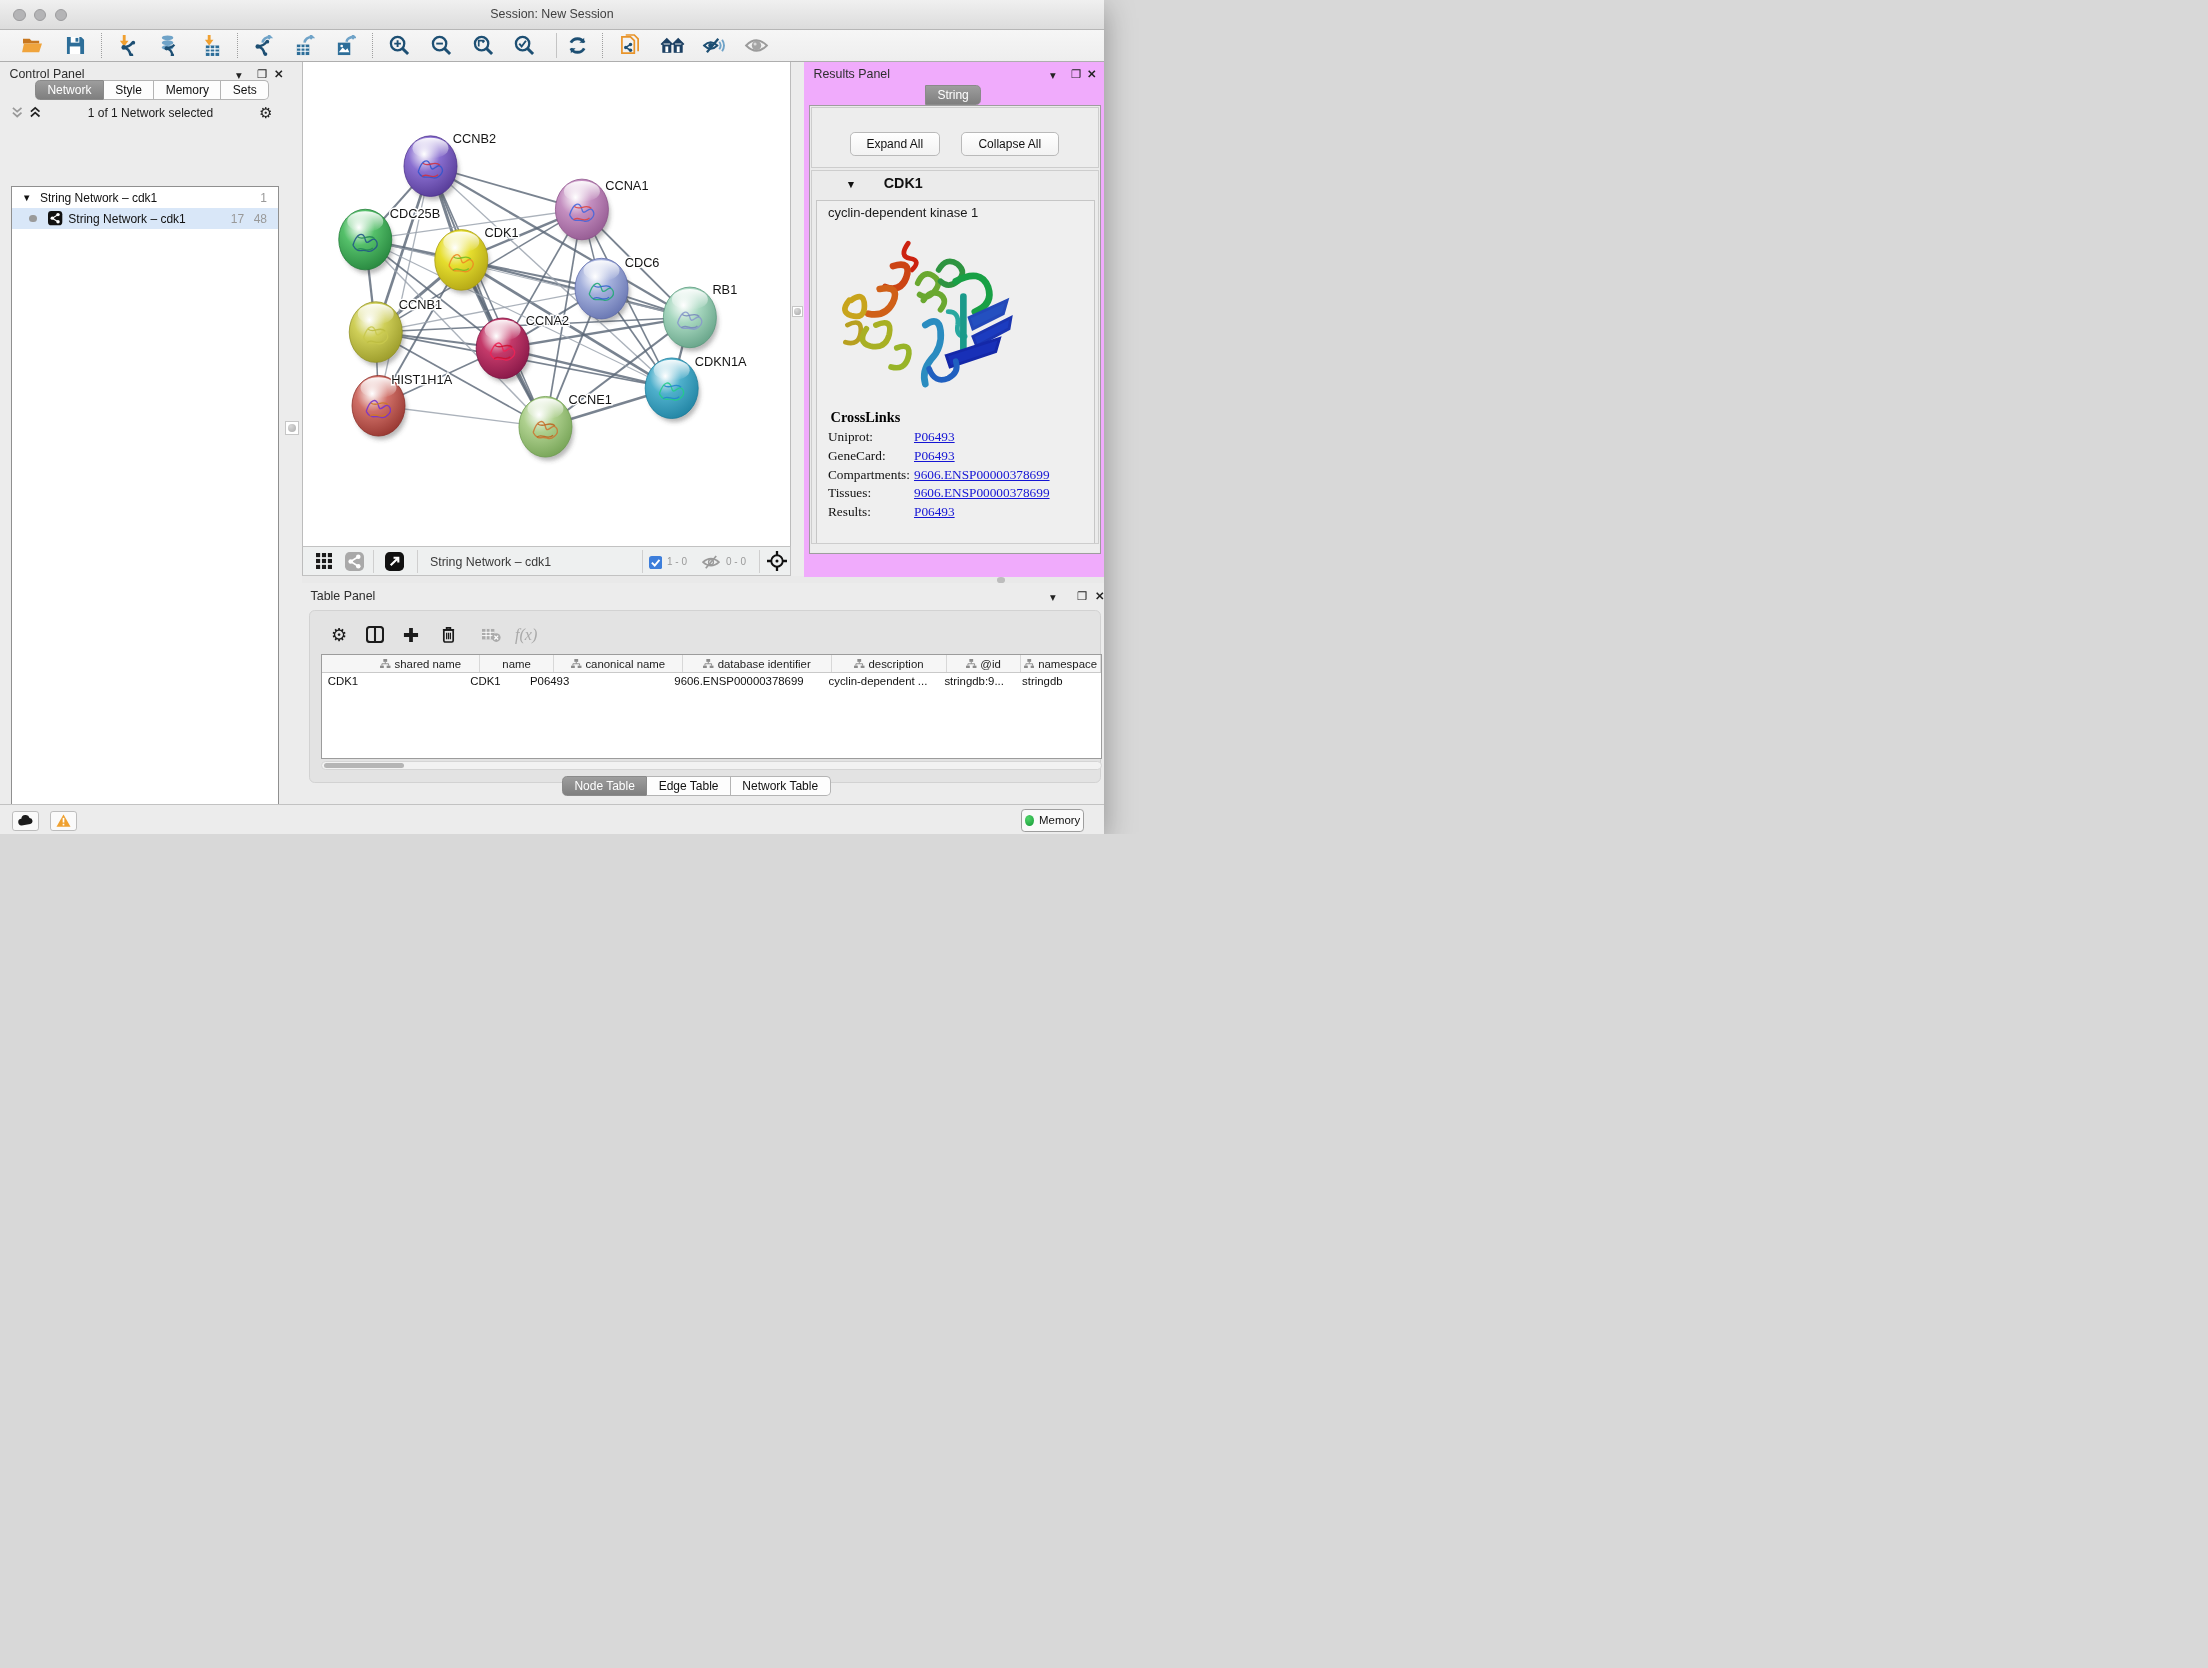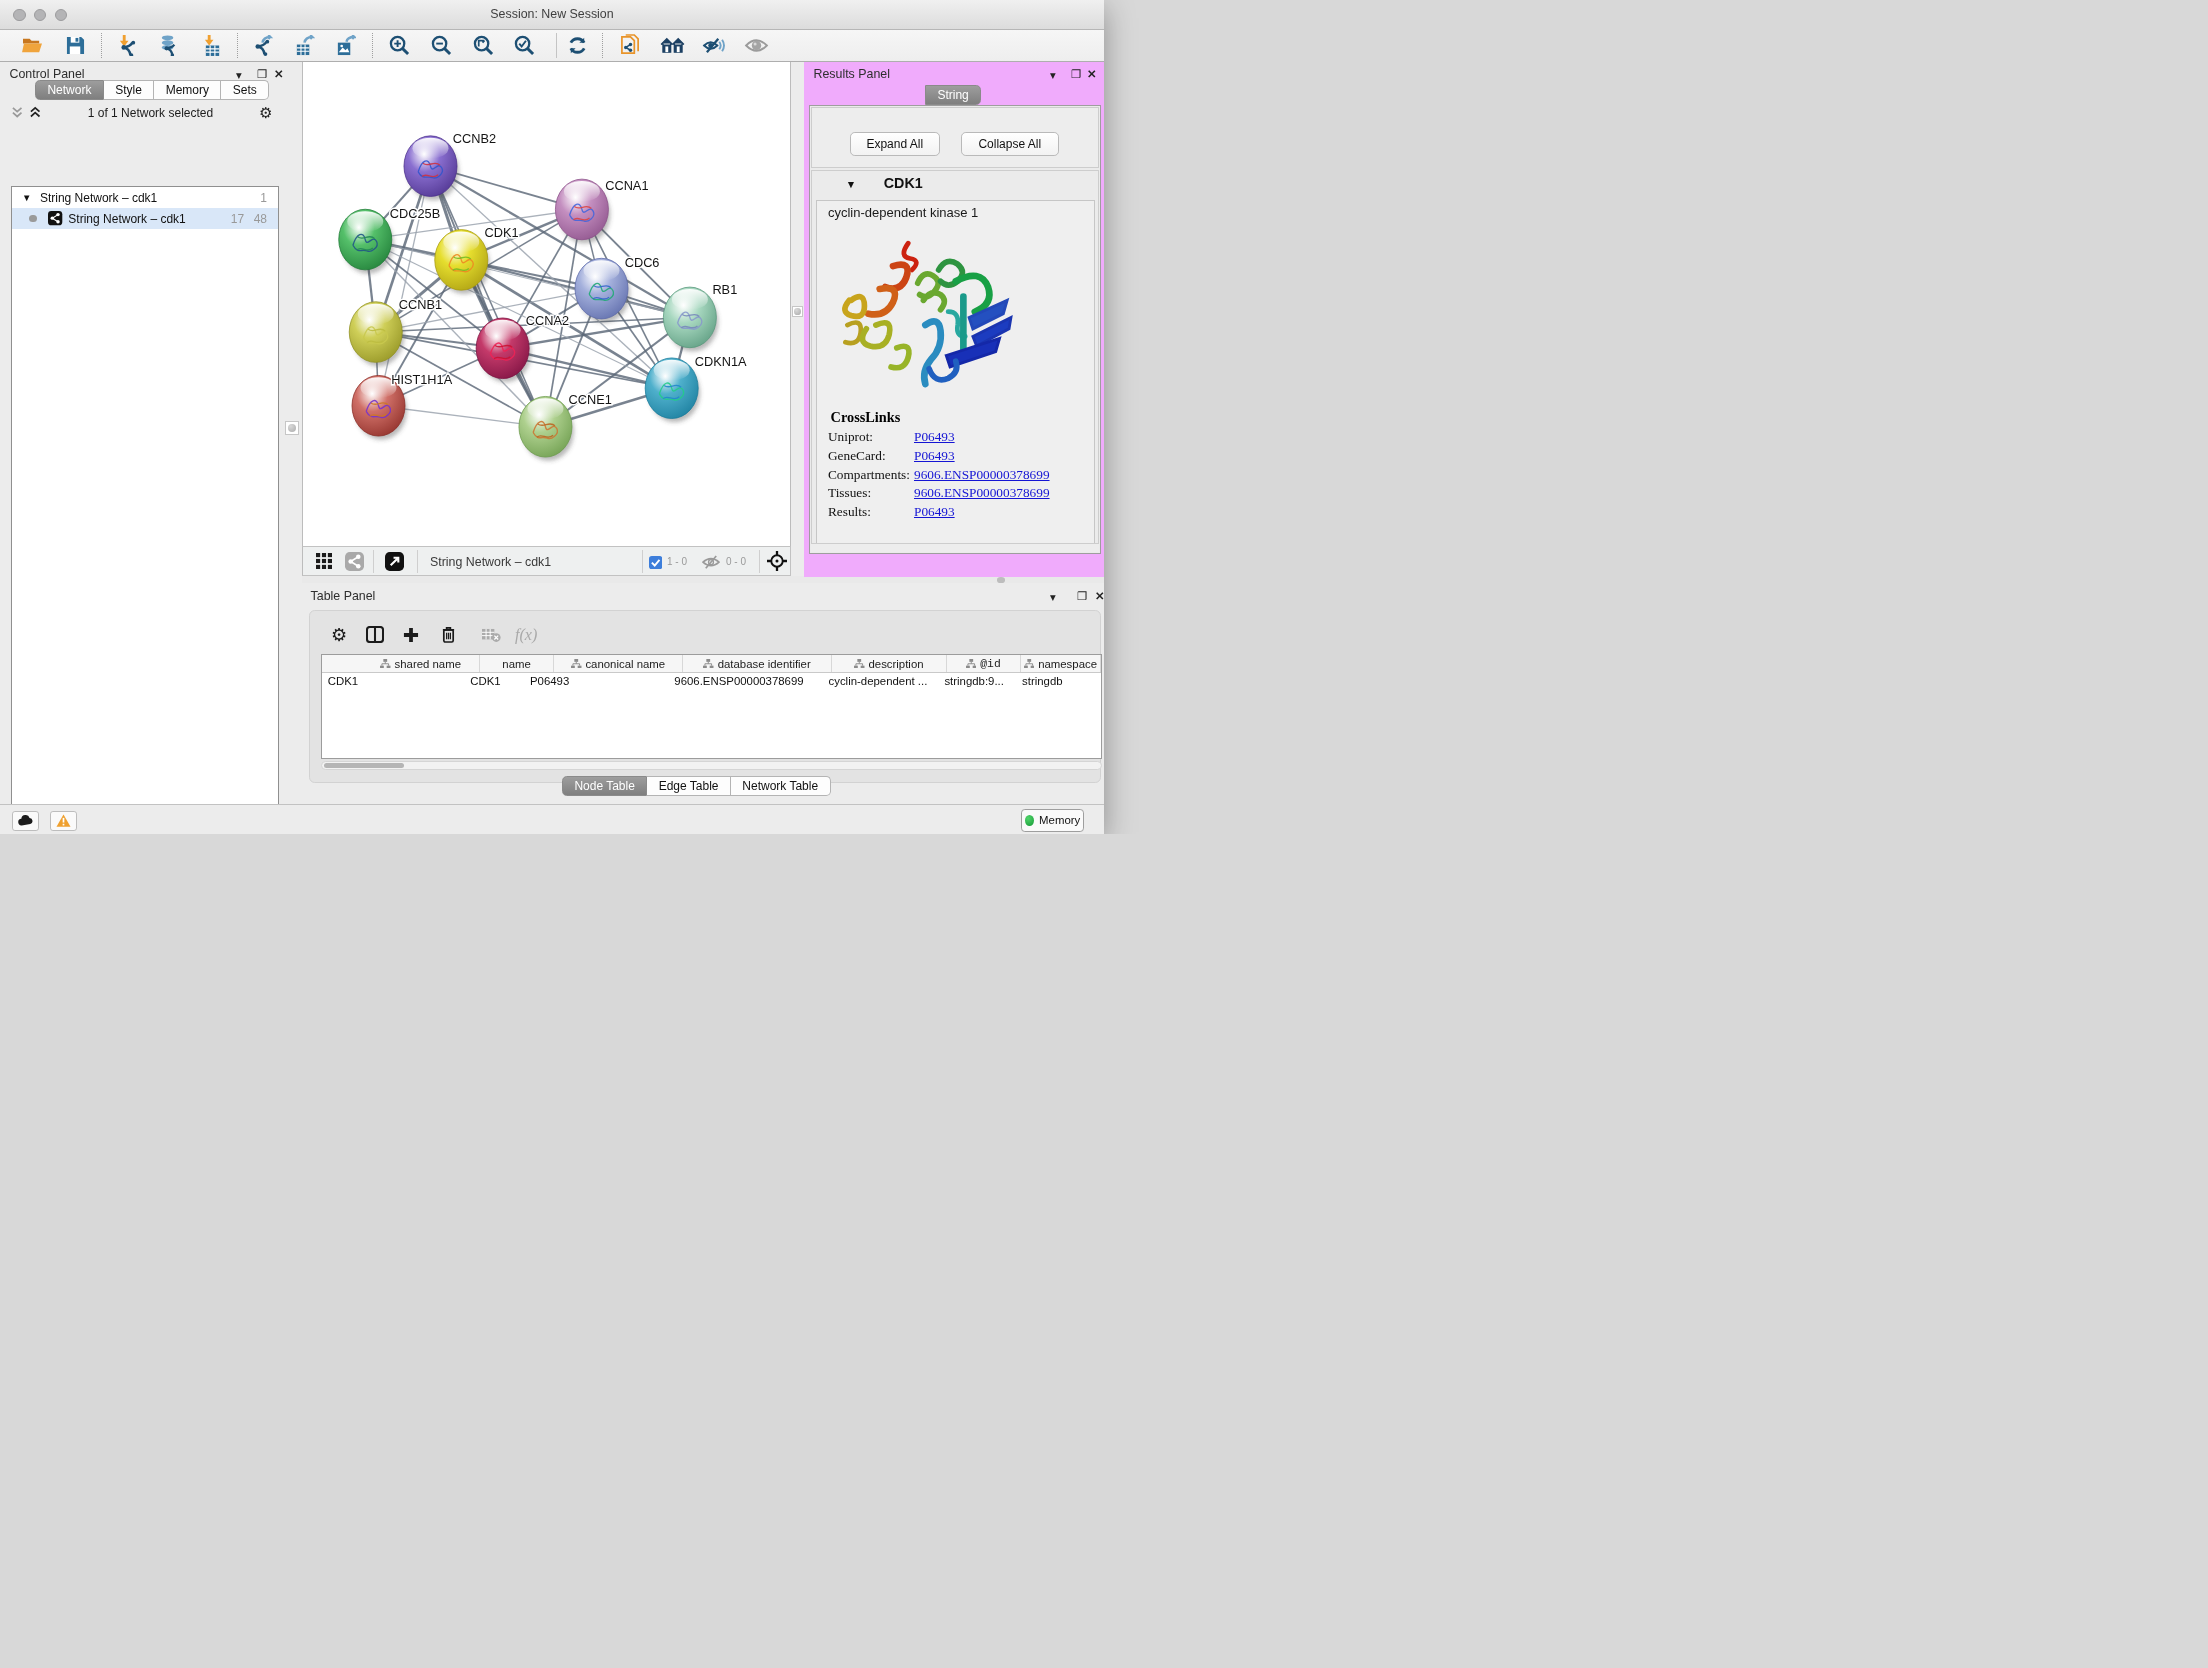--- a/index.html
+++ b/index.html
@@ -746,21 +746,21 @@
                   <g fill="#8b8b8b">
                     <rect x="3.5" y="0" width="4" height="3"></rect>
                     <rect x="0" y="7" width="4" height="3"></rect>
                     <rect x="7" y="7" width="4" height="3"></rect>
                     <path d="M5.5 3 v2 M2 7 v-2 h7 v2" stroke="#8b8b8b" stroke-width="1" fill="none"></path>
                   </g>
                 </svg>
               </span>
               <span>description</span>
             </div>
-            <div class="nt-hcell" style="width: 78px; font-family: Liberation Mono, monospace;">
+            <div class="nt-hcell" style="width: 78px;">
               <span>
                 <svg width="10.5" height="9.5" viewBox="0 0 11 10">
                   <g fill="#8b8b8b">
                     <rect x="3.5" y="0" width="4" height="3"></rect>
                     <rect x="0" y="7" width="4" height="3"></rect>
                     <rect x="7" y="7" width="4" height="3"></rect>
                     <path d="M5.5 3 v2 M2 7 v-2 h7 v2" stroke="#8b8b8b" stroke-width="1" fill="none"></path>
                   </g>
                 </svg>
               </span>

